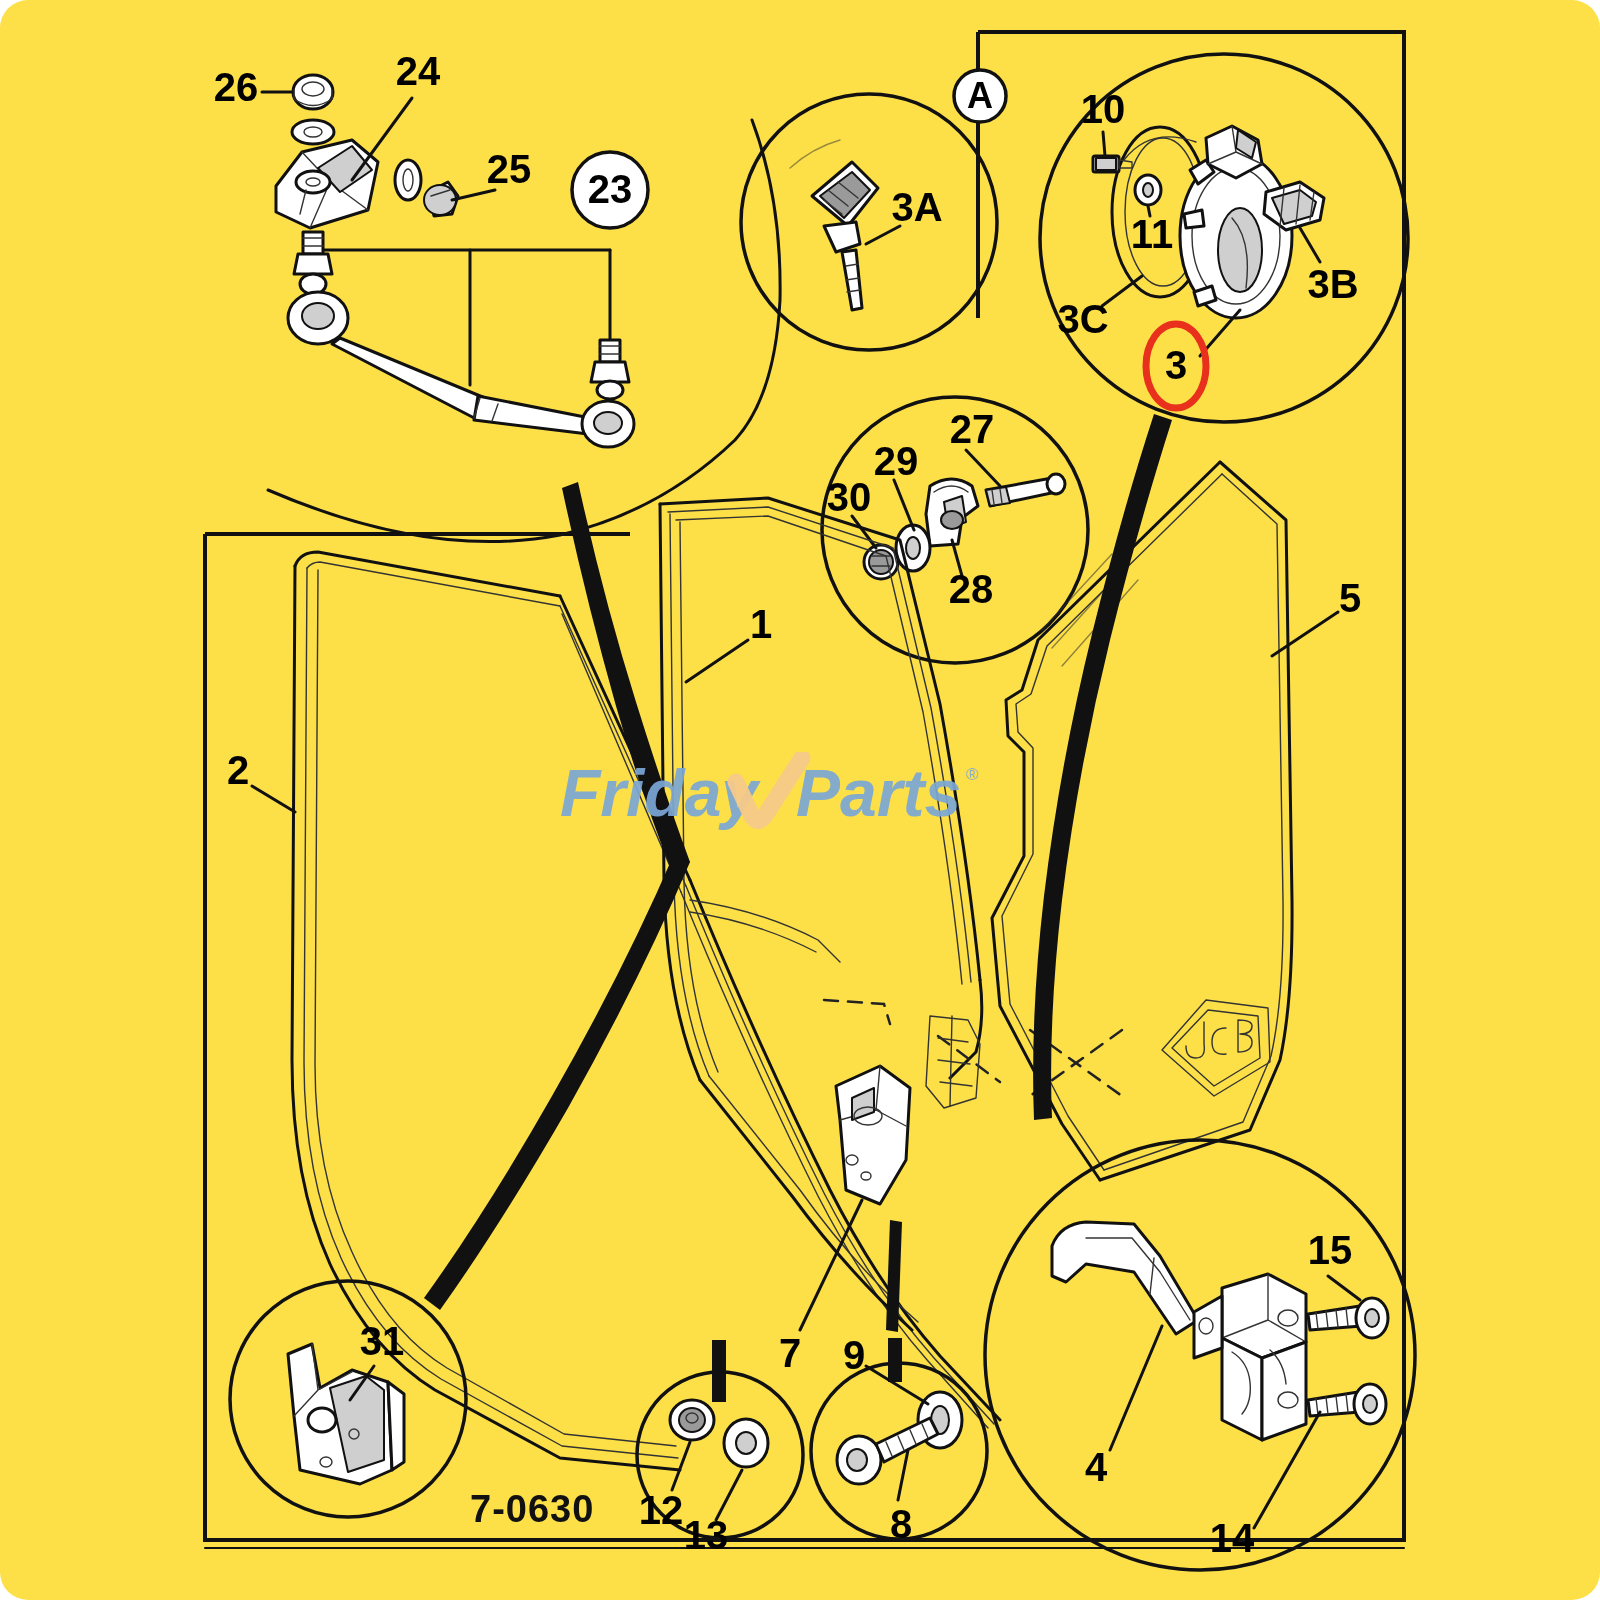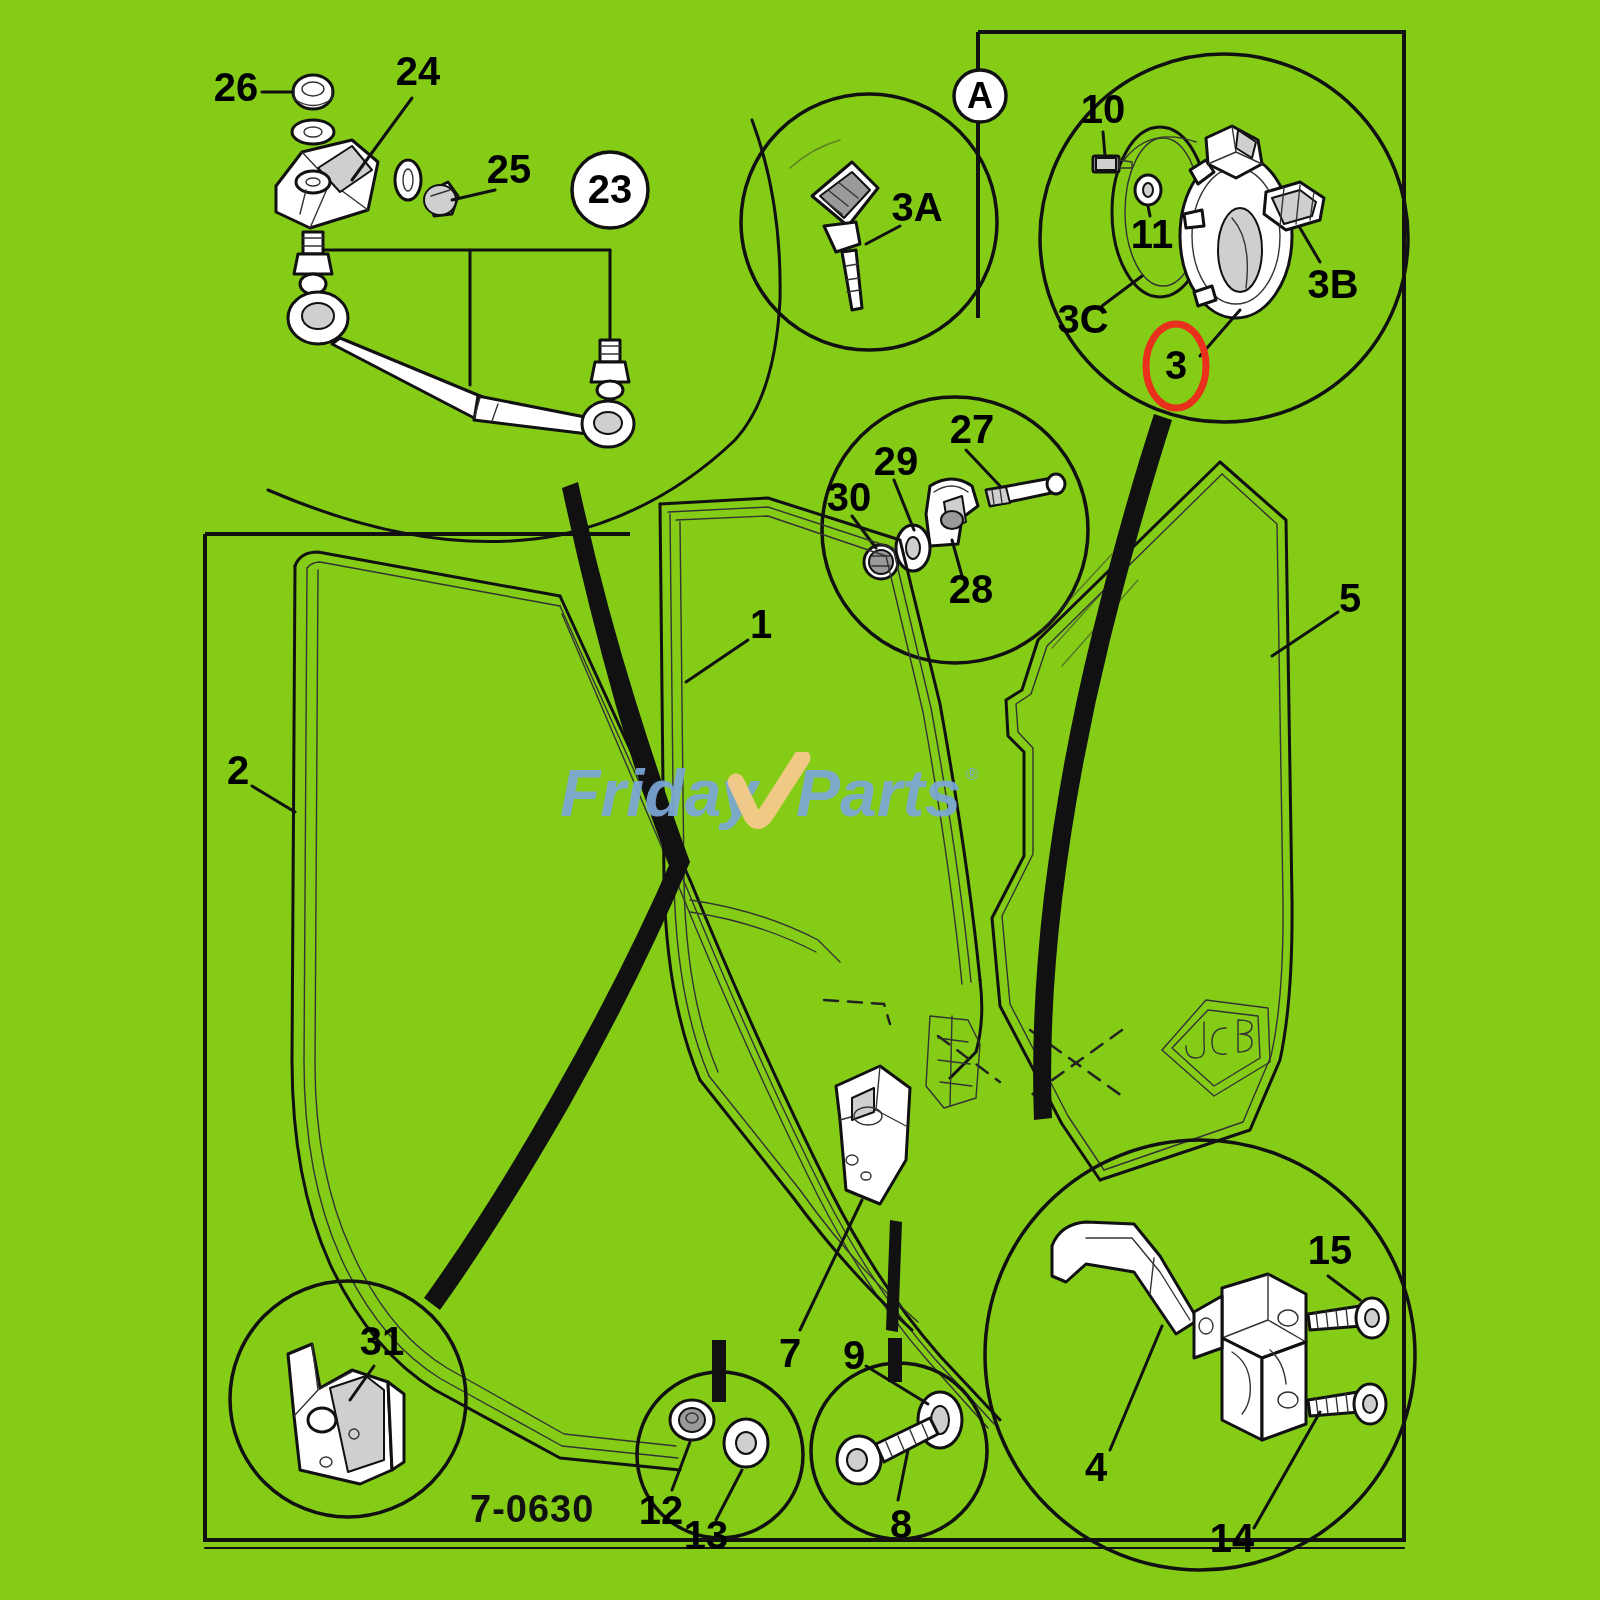--- a/index.html
+++ b/index.html
@@ -7,22 +7,23 @@
     padding: 0;
     background: #ffffff;
   }
   body {
     font-family: "Liberation Sans", sans-serif;
   }
   #diagram-root {
     position: relative;
     width: 1600px;
     height: 1600px;
-    background: #84cc16;
+    background: #fde047;
     overflow: hidden;
+    border-radius: 28px;
   }
   #diagram-svg {
     position: absolute;
     left: 0;
     top: 0;
     width: 1600px;
     height: 1600px;
   }
   .callout-text {
     font-family: "Liberation Sans", sans-serif;

